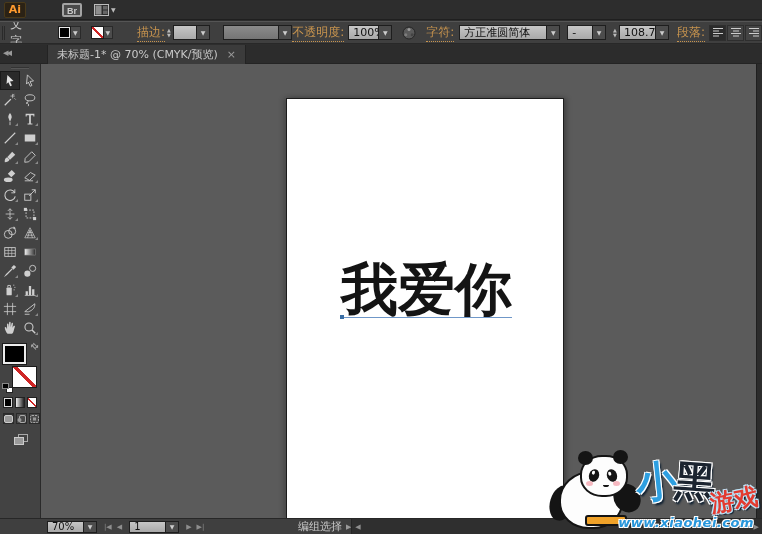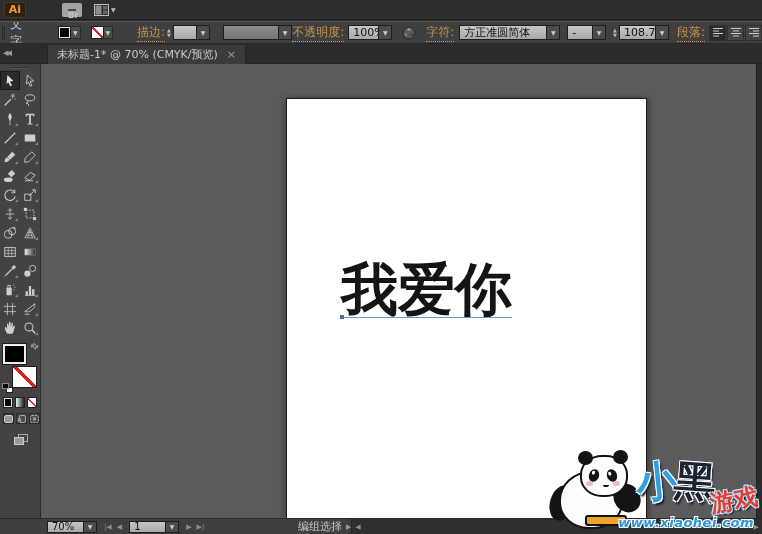--- a/index.html
+++ b/index.html
@@ -9,21 +9,21 @@
 
   
   .menubar { position:absolute; top:0; left:0; right:0; height:20px; background:#2d2d2d;
     display:flex; align-items:center; border-bottom:1px solid #1f1f1f; }
   .ai-logo { width:22px; height:16px; margin:0 8px 0 4px; background:#2b2215; color:#ff9a2e;
     font-size:11px; font-weight:bold; display:flex; align-items:center; justify-content:center;
     border-radius:2px; border:1px solid #4a3a1a; }
   .menus { display:flex; gap:15px; }
   .menu-item { color:#c9c9c9; font-size:12px; cursor:default; white-space:nowrap; }
   .menubar-right { display:flex; align-items:center; gap:12px; margin-left:28px; }
-  .br-btn { background:#4a4a4a; border:6px solid #a3a3a3; border-radius:2px; color:#c9c9c9;
+  .br-btn { background:#4a4a4a; border:2px solid #a3a3a3; border-radius:2px; color:#c9c9c9;
     font-size:9px; font-weight:bold; width:20px; height:14px; line-height:12px; text-align:center; }
   .ws-btn { display:flex; align-items:center; gap:2px; color:#bbb; }
   .ws-btn svg { display:block; }
   .caret { font-size:6px; color:#bbb; }
 
   
   .controlbar { position:absolute; top:21px; left:0; right:0; height:23px; background:#3f3f3f;
     border-top:1px solid #555; border-bottom:1px solid #282828;
     display:flex; align-items:center; color:#c9c9c9; font-size:12px; overflow:hidden; }
   .grip { width:5px; height:14px; margin:0 4px 0 2px;
@@ -93,21 +93,21 @@
   .cbtn.gradient { background:linear-gradient(90deg,#eee,#222); }
   .cbtn.none { background:#fff;
     background-image:linear-gradient(45deg,transparent 42%,#cf2525 42%,#cf2525 58%,transparent 58%); }
   .mbtn { width:12px; height:11px; border:1px solid #2a2a2a; background:#4a4a4a;
     display:flex; align-items:center; justify-content:center; }
   .mbtn.pressed { background:#303030; }
   .screen-btn { margin:6px 0 0 11px; width:20px; height:16px; display:flex; align-items:center; justify-content:center; }
 
   
   .canvas { flex:1; background:#5b5b5b; position:relative; overflow:hidden; }
-  .artboard { position:absolute; left:245px; top:34px; width:361px; bottom:-1px; background:#fff;
+  .artboard { position:absolute; left:245px; top:34px; width:278px; bottom:-1px; background:#fff;
     border:1px solid #1c1c1c; box-shadow:3px 0 5px rgba(0,0,0,.25), -3px 0 5px rgba(0,0,0,.18); }
   .art-text { position:absolute; left:54px; top:162px; font-size:57px; font-weight:bold;
     color:#141414; white-space:nowrap; letter-spacing:0; line-height:1; }
   .baseline { position:absolute; left:55px; top:218px; width:170px; height:1px; background:#6f97c8; }
   .baseline .anchor { position:absolute; left:-2px; top:-2px; width:4px; height:4px; background:#3a6ea5; }
   .vscroll { width:6px; background:#2c2c2c; border-left:1px solid #1f1f1f; }
 
   
   .statusbar { position:absolute; left:0; right:0; bottom:0; height:16px; background:#3f3f3f;
     border-top:1px solid #272727; display:flex; align-items:center; color:#c9c9c9; font-size:11px; }

